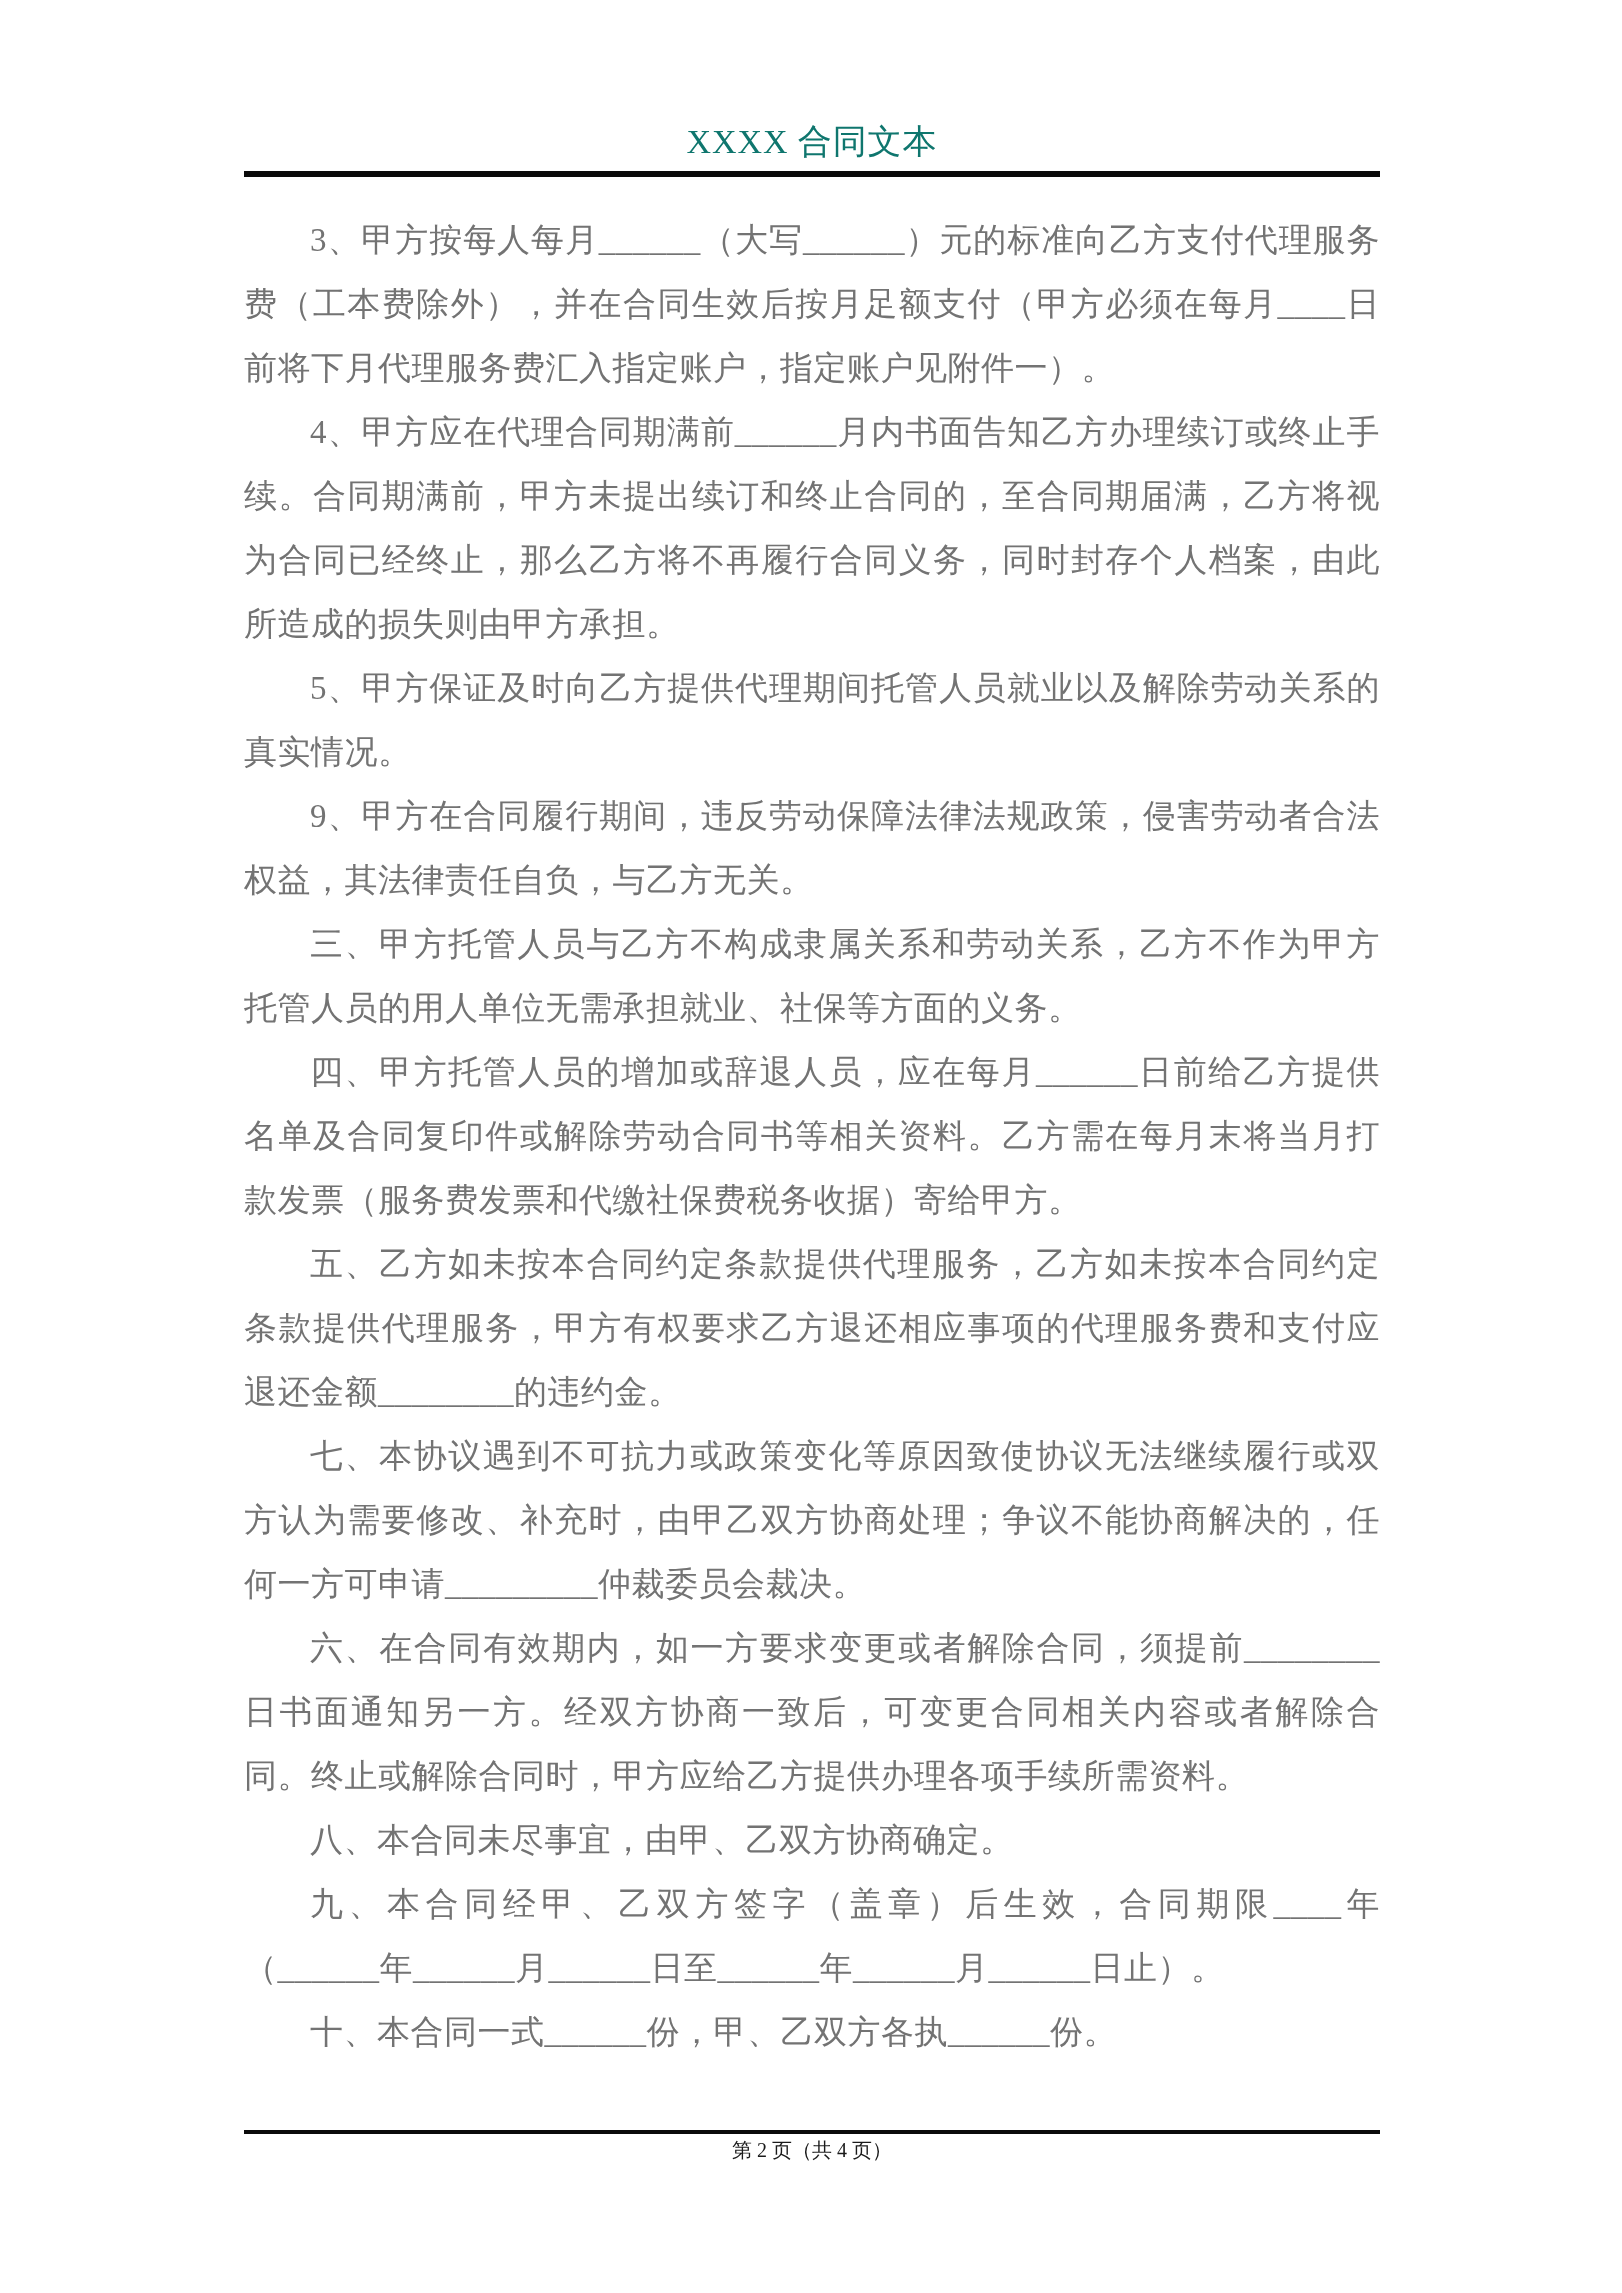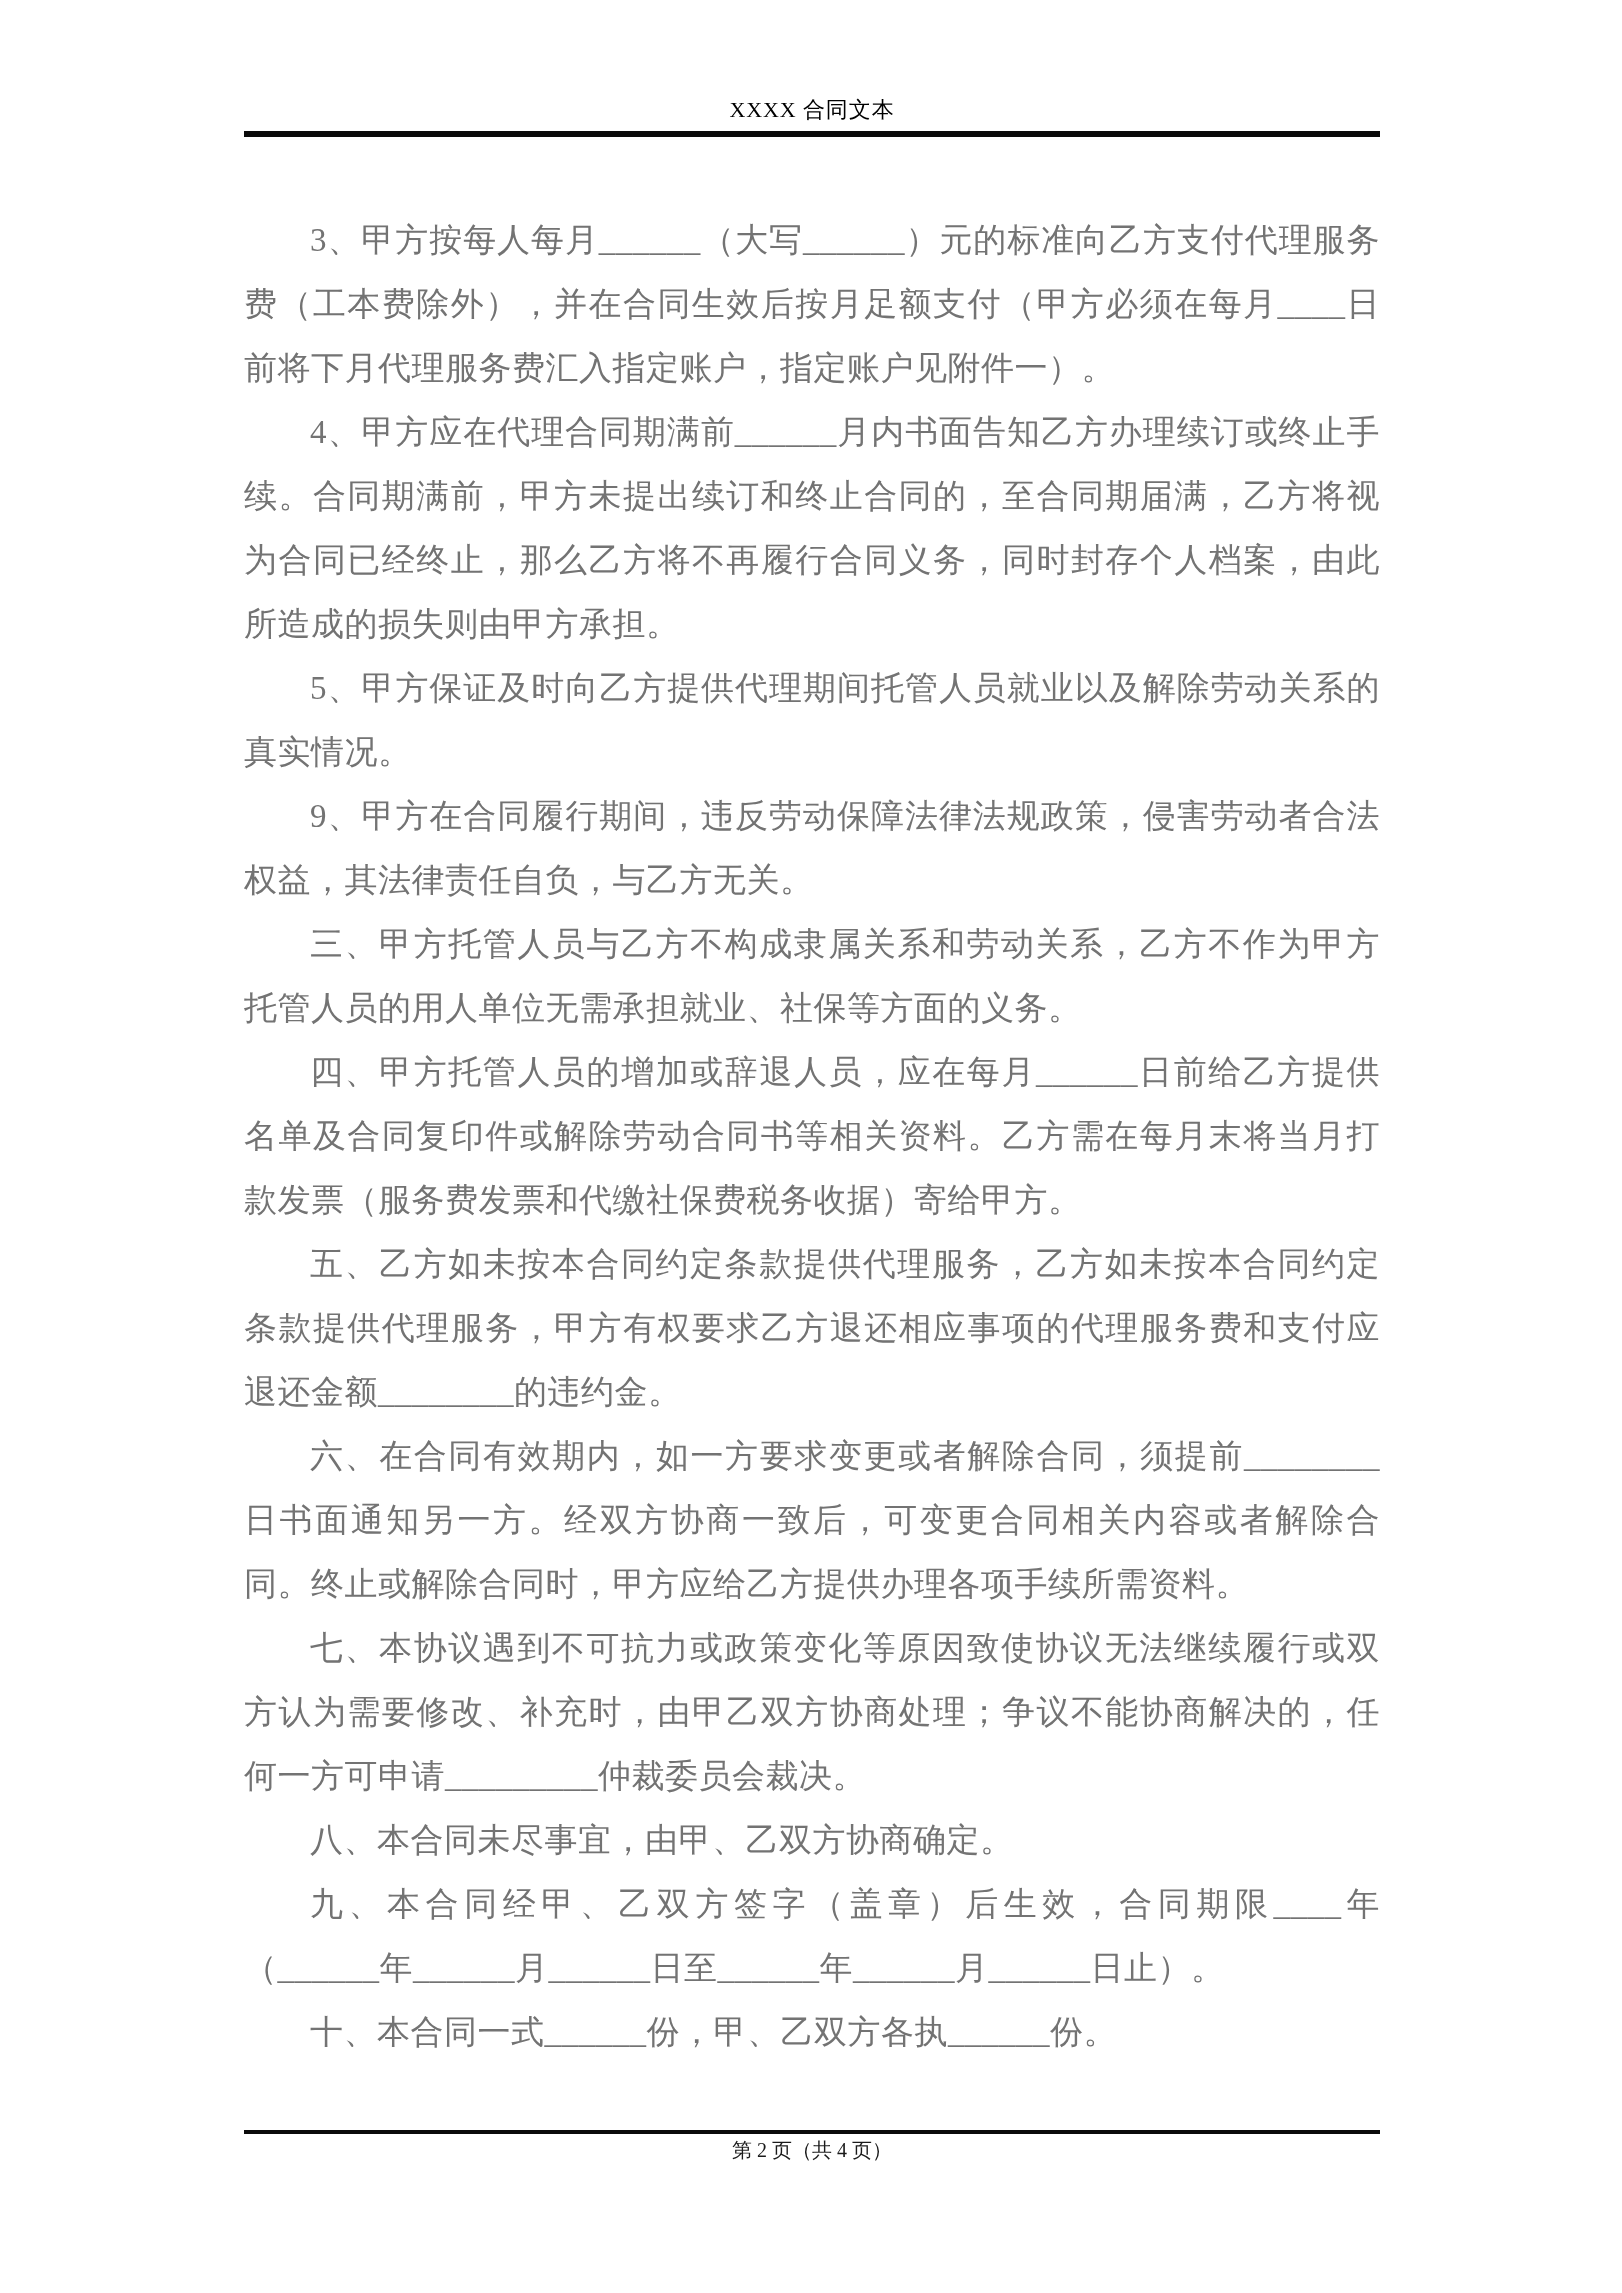--- a/index.html
+++ b/index.html
@@ -17,25 +17,25 @@
     font-family: "Liberation Serif", "DejaVu Serif", serif;
     overflow: hidden;
   }
   .doc-header {
     position: absolute;
     top: 0;
     left: 244px;
     width: 1136px;
   }
   .header-title {
-    padding-top: 95px;
+    padding-top: 119px;
     text-align: center;
-    font-size: 22px;
+    font-size: 34px;
     letter-spacing: 0.9px;
-    color: #000000;
+    color: #0f766e;
   }
   .header-rule {
     margin-top: 6.4px;
     height: 5.5px;
     background: #0a0a0a;
   }
   .doc-body {
     position: absolute;
     top: 208px;
     left: 244px;
@@ -78,22 +78,22 @@
   </header>
 
   <main class="doc-body">
     <p class="clause">3、甲方按每人每月______（大写______）元的标准向乙方支付代理服务费（工本费除外），并在合同生效后按月足额支付（甲方必须在每月____日前将下月代理服务费汇入指定账户，指定账户见附件一）。</p>
     <p class="clause">4、甲方应在代理合同期满前______月内书面告知乙方办理续订或终止手续。合同期满前，甲方未提出续订和终止合同的，至合同期届满，乙方将视为合同已经终止，那么乙方将不再履行合同义务，同时封存个人档案，由此所造成的损失则由甲方承担。</p>
     <p class="clause">5、甲方保证及时向乙方提供代理期间托管人员就业以及解除劳动关系的真实情况。</p>
     <p class="clause">9、甲方在合同履行期间，违反劳动保障法律法规政策，侵害劳动者合法权益，其法律责任自负，与乙方无关。</p>
     <p class="clause">三、甲方托管人员与乙方不构成隶属关系和劳动关系，乙方不作为甲方托管人员的用人单位无需承担就业、社保等方面的义务。</p>
     <p class="clause">四、甲方托管人员的增加或辞退人员，应在每月______日前给乙方提供名单及合同复印件或解除劳动合同书等相关资料。乙方需在每月末将当月打款发票（服务费发票和代缴社保费税务收据）寄给甲方。</p>
     <p class="clause">五、乙方如未按本合同约定条款提供代理服务，乙方如未按本合同约定条款提供代理服务，甲方有权要求乙方退还相应事项的代理服务费和支付应退还金额________的违约金。</p>
+    <p class="clause">七、本协议遇到不可抗力或政策变化等原因致使协议无法继续履行或双方认为需要修改、补充时，由甲乙双方协商处理；争议不能协商解决的，任何一方可申请_________仲裁委员会裁决。</p>
     <p class="clause">六、在合同有效期内，如一方要求变更或者解除合同，须提前________日书面通知另一方。经双方协商一致后，可变更合同相关内容或者解除合同。终止或解除合同时，甲方应给乙方提供办理各项手续所需资料。</p>
-    <p class="clause">七、本协议遇到不可抗力或政策变化等原因致使协议无法继续履行或双方认为需要修改、补充时，由甲乙双方协商处理；争议不能协商解决的，任何一方可申请_________仲裁委员会裁决。</p>
     <p class="clause">八、本合同未尽事宜，由甲、乙双方协商确定。</p>
     <p class="clause">九、本合同经甲、乙双方签字（盖章）后生效，合同期限____年（______年______月______日至______年______月______日止）。</p>
     <p class="clause">十、本合同一式______份，甲、乙双方各执______份。</p>
   </main>
 
   <footer class="doc-footer">
     <div class="footer-rule"></div>
     <div class="footer-text">第 2 页（共 4 页）</div>
   </footer>
 

